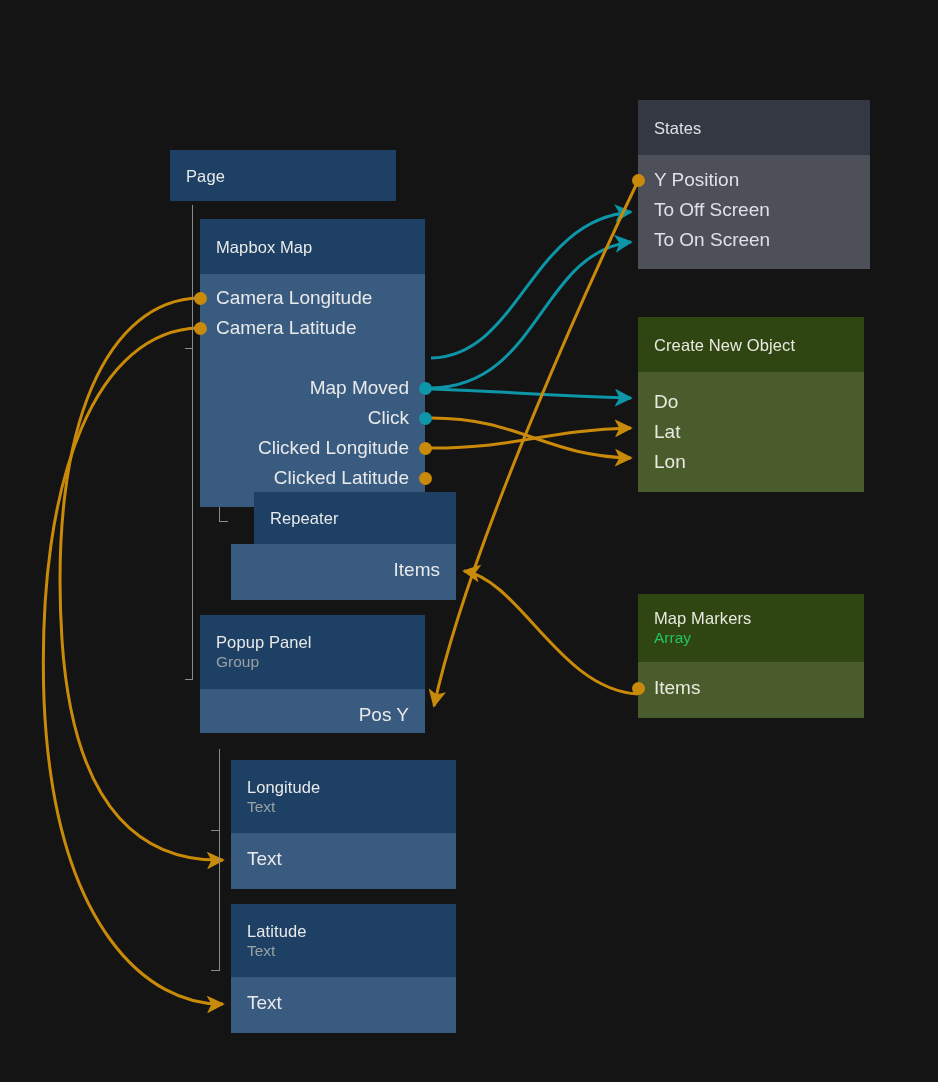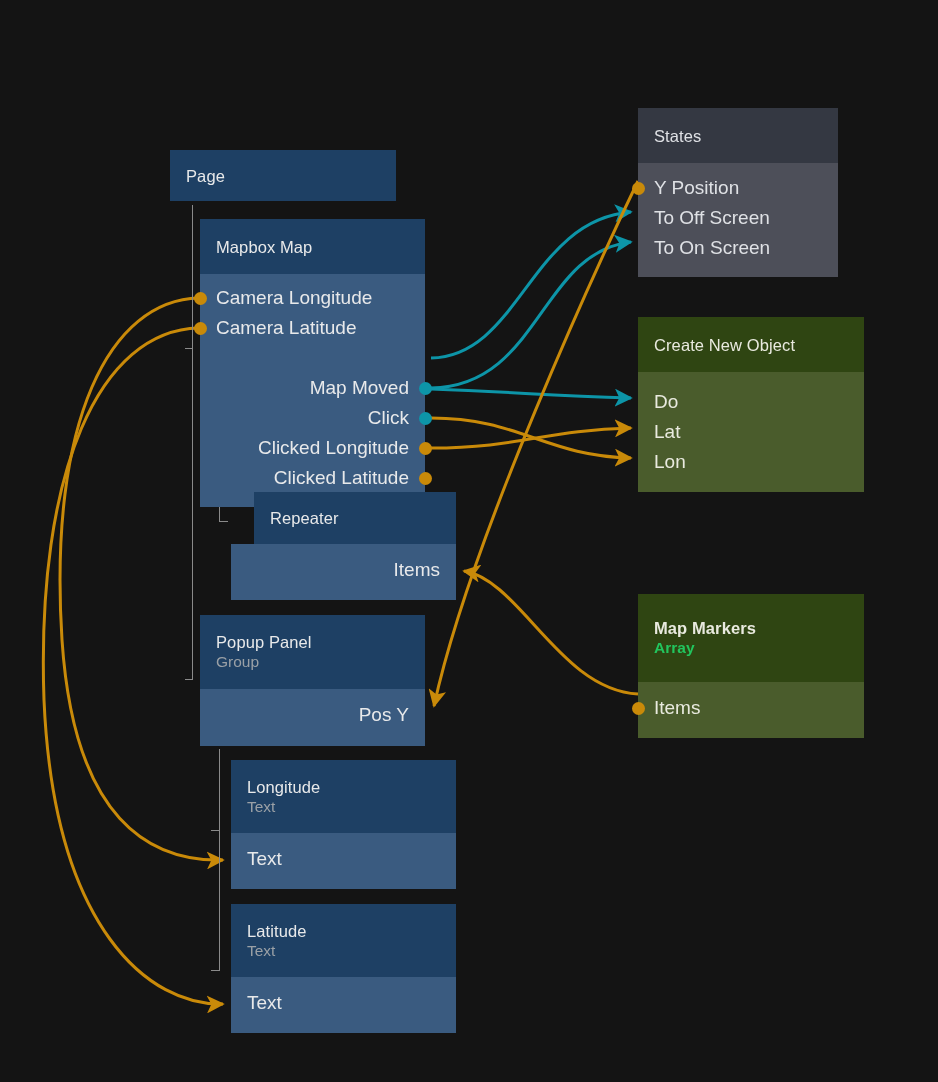--- a/index.html
+++ b/index.html
@@ -142,21 +142,21 @@
         <span>Items</span>
       </div>
     </div>
   </div>
 
   <div class="node n-blue" style="left:200px;top:615px;width:225px;">
     <div class="hdr" style="height:74px;">
       <div class="title">Popup Panel</div>
       <div class="sub">Group</div>
     </div>
-    <div class="body" style="padding:11px 0 16px;">
+    <div class="body" style="padding:11px 0 3px;">
       <div class="port right">
         <span>Pos Y</span>
       </div>
     </div>
   </div>
 
   <div class="node n-blue" style="left:231px;top:760px;width:225px;">
     <div class="hdr" style="height:73px;">
       <div class="title">Longitude</div>
       <div class="sub">Text</div>
@@ -173,21 +173,21 @@
       <div class="title">Latitude</div>
       <div class="sub">Text</div>
     </div>
     <div class="body" style="padding:11px 0 15px;">
       <div class="port left">
         <span>Text</span>
       </div>
     </div>
   </div>
 
-  <div class="node n-gray" style="left:638px;top:108px;width:200px;">
+  <div class="node n-gray" style="left:638px;top:100px;width:232px;">
     <div class="hdr" style="height:55px;">
       <div class="title">States</div>
     </div>
     <div class="body" style="padding:10px 0 14px;">
       <div class="port left">
         <span>Y Position</span>
         <span class="dot orange" style="left:-6.5px;top:8.5px;"></span>
       </div>
       <div class="port left">
         <span>To Off Screen</span>
@@ -209,21 +209,21 @@
       <div class="port left">
         <span>Lat</span>
       </div>
       <div class="port left">
         <span>Lon</span>
       </div>
     </div>
   </div>
 
   <div class="node n-green" style="left:638px;top:594px;width:226px;">
-    <div class="hdr" style="height:88px;font-weight:bold;">
+    <div class="hdr" style="height:68px;">
       <div class="title">Map Markers</div>
       <div class="sub">Array</div>
     </div>
     <div class="body" style="padding:11px 0 15px;">
       <div class="port left">
         <span>Items</span>
         <span class="dot orange" style="left:-6.5px;top:8.5px;"></span>
       </div>
     </div>
   </div>

